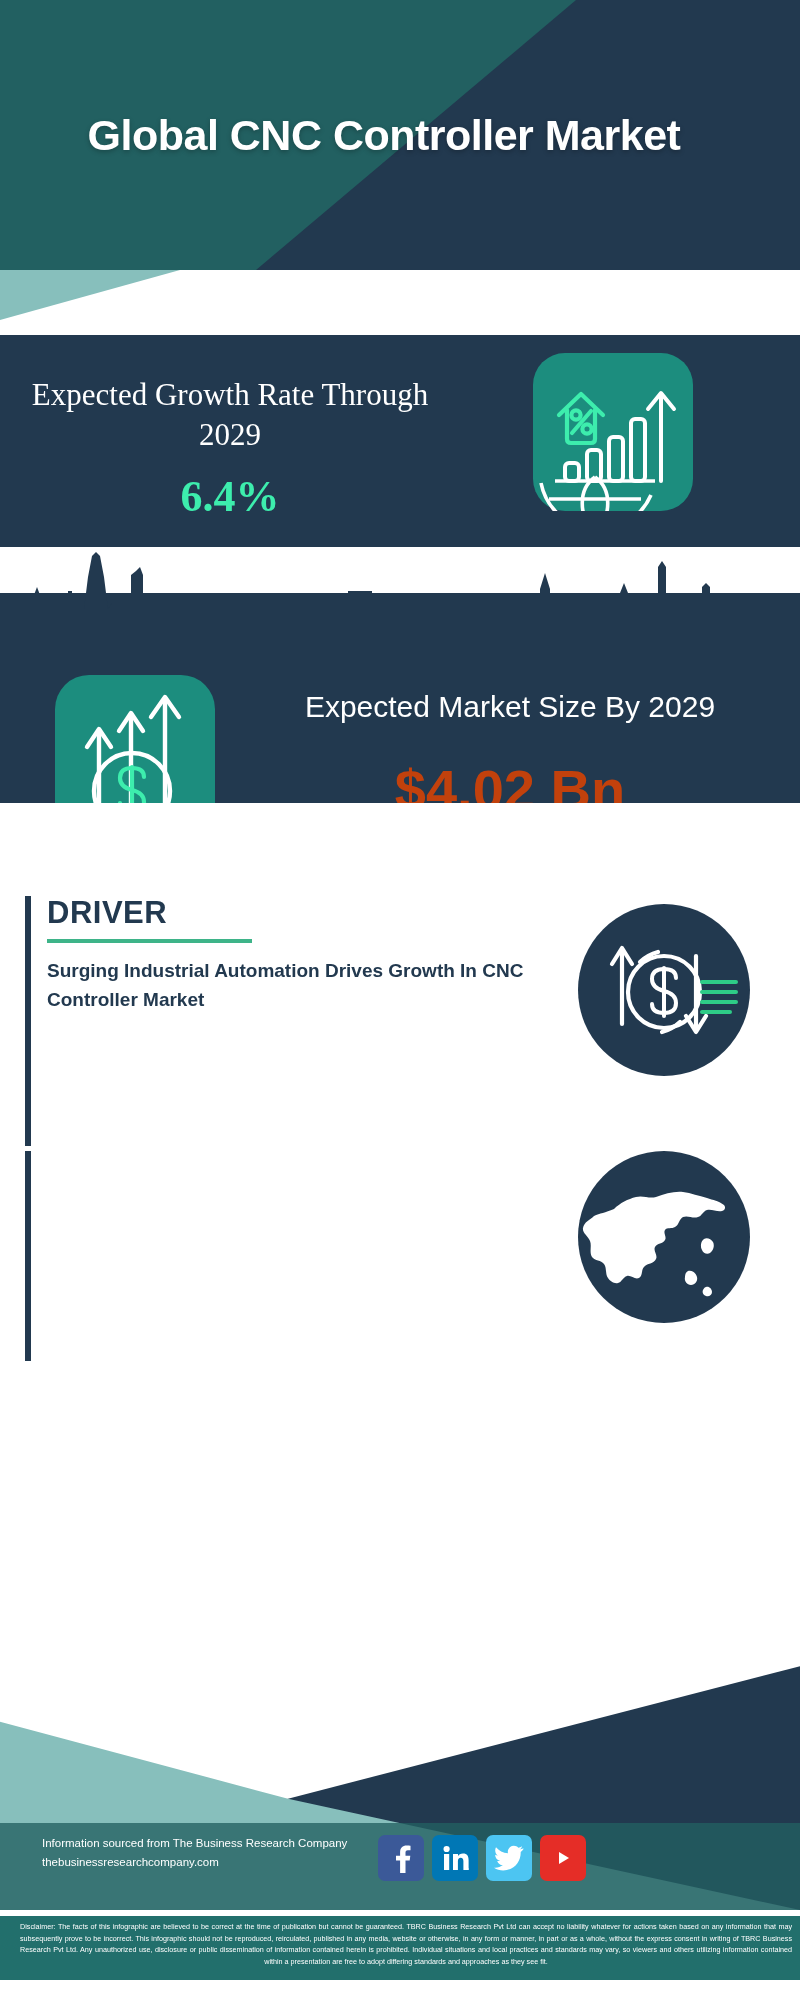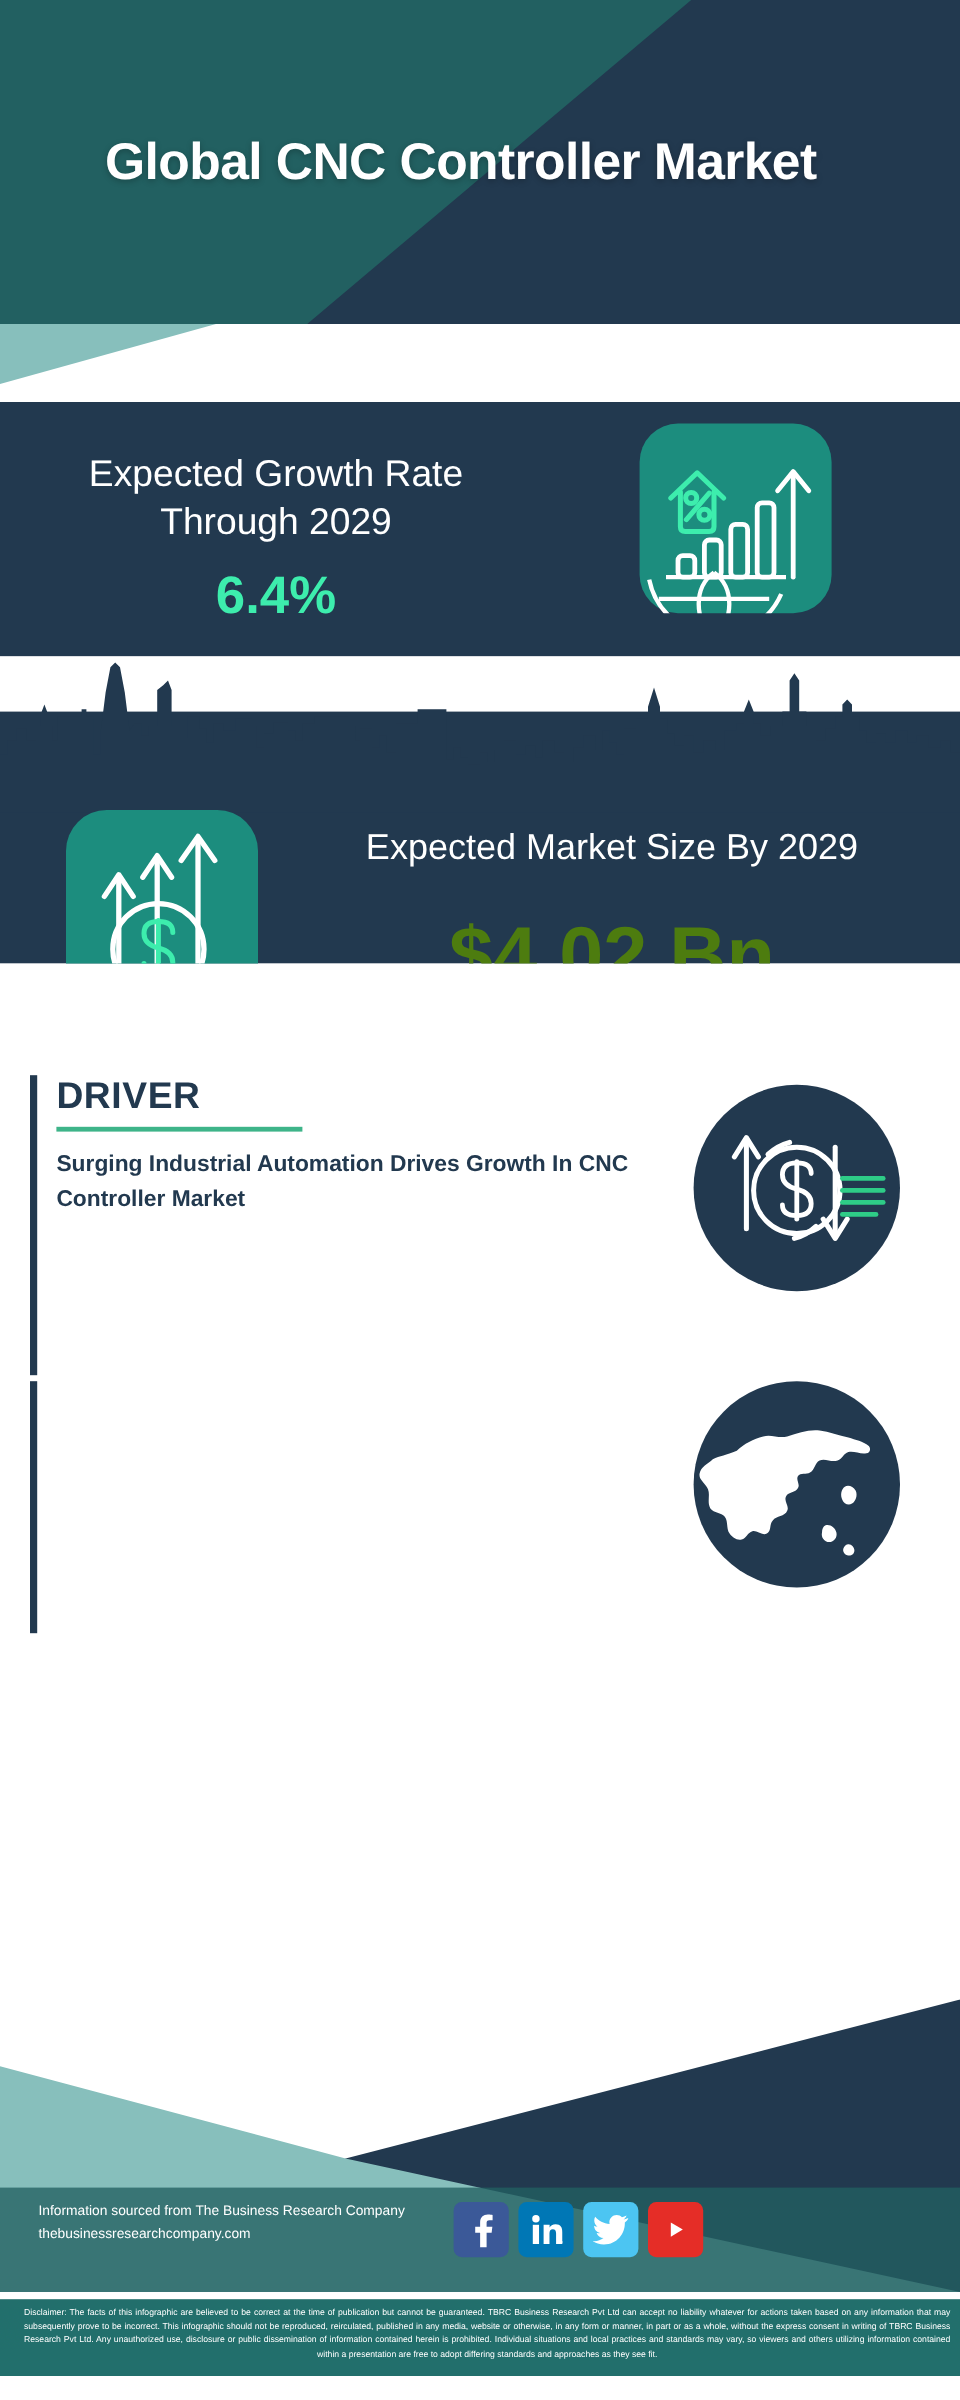--- a/index.html
+++ b/index.html
@@ -40,20 +40,21 @@
   }
   .hdr-bottom-dark {
     position:absolute; left:0; top:270px; width:800px; height:22px;
     background:#22394f; clip-path: polygon(28% 0, 100% 0, 100% 100%, 0 100%);
   }
 
   
   .growth {
     position:absolute; left:0; top:335px; width:800px; height:212px;
     background:#22394f;
+    font-family:Liberation Serif, serif;
   }
   .growth-label {
     position:absolute; left:30px; top:40px; width:400px;
     color:#ffffff; font-size:31px; line-height:1.28; text-align:center;
     font-weight:400;
   }
   .growth-value {
     position:absolute; left:30px; top:140px; width:400px;
     color:#3dedad; font-size:44px; font-weight:bold; text-align:center;
     line-height:1;
@@ -77,21 +78,21 @@
     position:absolute; left:55px; top:128px; width:160px; height:172px;
     background:#1c8d7e; border-radius:34px; z-index:3;
   }
   .size-label {
     position:absolute; left:240px; top:140px; width:540px;
     color:#ffffff; font-size:30px; line-height:1.3; text-align:center;
     z-index:3;
   }
   .size-value {
     position:absolute; left:240px; top:215px; width:540px;
-    color:#4d7c0f; font-size:66px; font-weight:bold; text-align:center;
+    color:#c2410c; font-size:56px; font-weight:bold; text-align:center;
     line-height:1; z-index:3;
   }
 
   
   .content { position:absolute; left:0; top:866px; width:800px; height:790px; background:#fff; }
 
   .card { position:absolute; left:25px; width:750px; }
   .card .bar {
     position:absolute; left:0; top:0; width:6px; background:#22394f;
   }
@@ -121,21 +122,21 @@
   .f-teal {
     position:absolute; left:0; top:0; width:800px; height:265px;
     background:#87bfbc;
     clip-path: polygon(0 29%, 36% 58%, 100% 100%, 0 100%);
   }
   .f-overlay {
     position:absolute; left:0; top:178px; width:800px; height:87px;
     background:rgba(34,96,97,0.78);
   }
   .f-text {
-    position:absolute; left:32px; top:1834px; width:360px;
+    position:absolute; left:42px; top:1834px; width:360px;
     color:#ffffff; font-size:11.5px; line-height:1.65; z-index:6;
   }
   .socials { position:absolute; left:378px; top:1835px; display:flex; gap:8px; z-index:6; }
   .soc { width:46px; height:46px; border-radius:7px; display:flex; align-items:center; justify-content:center; }
   .soc svg { display:block; }
   .disclaimer {
     position:absolute; left:0; top:1916px; width:800px; height:64px;
     background:#226f6c; color:#ffffff; font-size:7.2px; line-height:1.62;
     padding:5px 8px 0 20px; text-align:center; z-index:7;
   }

